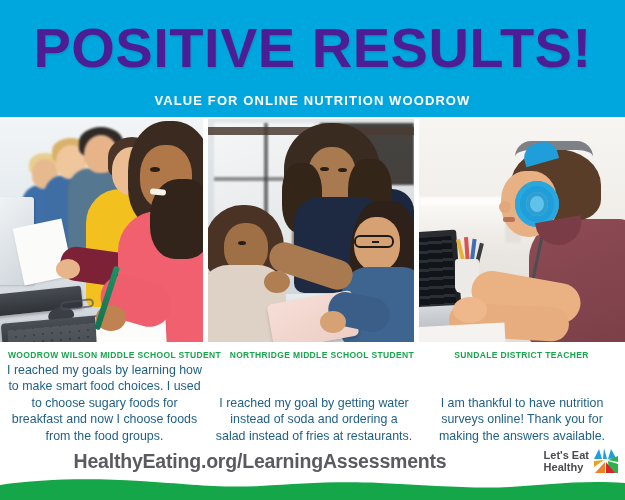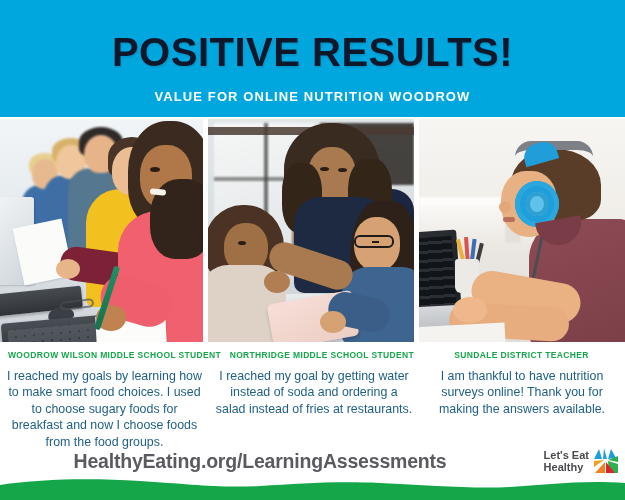--- a/index.html
+++ b/index.html
@@ -13,23 +13,23 @@
   .poster{ position:relative; width:625px; height:500px; background:#fff; }
 
   
   .header{
     position:absolute; left:0; top:0; width:625px; height:117px;
     background:#00A7DF;
     display:flex; flex-direction:column;
     align-items:center; justify-content:flex-start;
   }
   .header-title{
-    margin-top:32px;
-    color:#0f172a;
-    font-size:40px;
+    margin-top:20px;
+    color:#4c1d95;
+    font-size:56px;
     font-weight:bold;
     letter-spacing:0.5px;
     line-height:1;
     text-shadow:1px 2px 2px rgba(0,0,0,.10);
   }
   .header-sub{
     margin-top:17px;
     color:#ffffff;
     font-size:13px;
     font-weight:bold;
@@ -229,20 +229,21 @@
     white-space:nowrap;
   }
   .cap.c1{ width:208px; text-align:left; padding-left:8px; }
   .cap.c2{ width:207px; }
   .cap.c3{ width:210px; text-align:right; padding-right:4px; }
 
   
   .quotes{
     position:absolute; left:0; top:368px; width:625px; height:76px;
     display:flex;
+    align-items:flex-end;
   }
   .quote{
     color:#1F5F85;
     font-size:12.4px;
     line-height:16.4px;
     text-align:center;
     padding:0 6px;
   }
   .quote.q1{ width:209px; }
   .quote.q2{ width:206px; }

